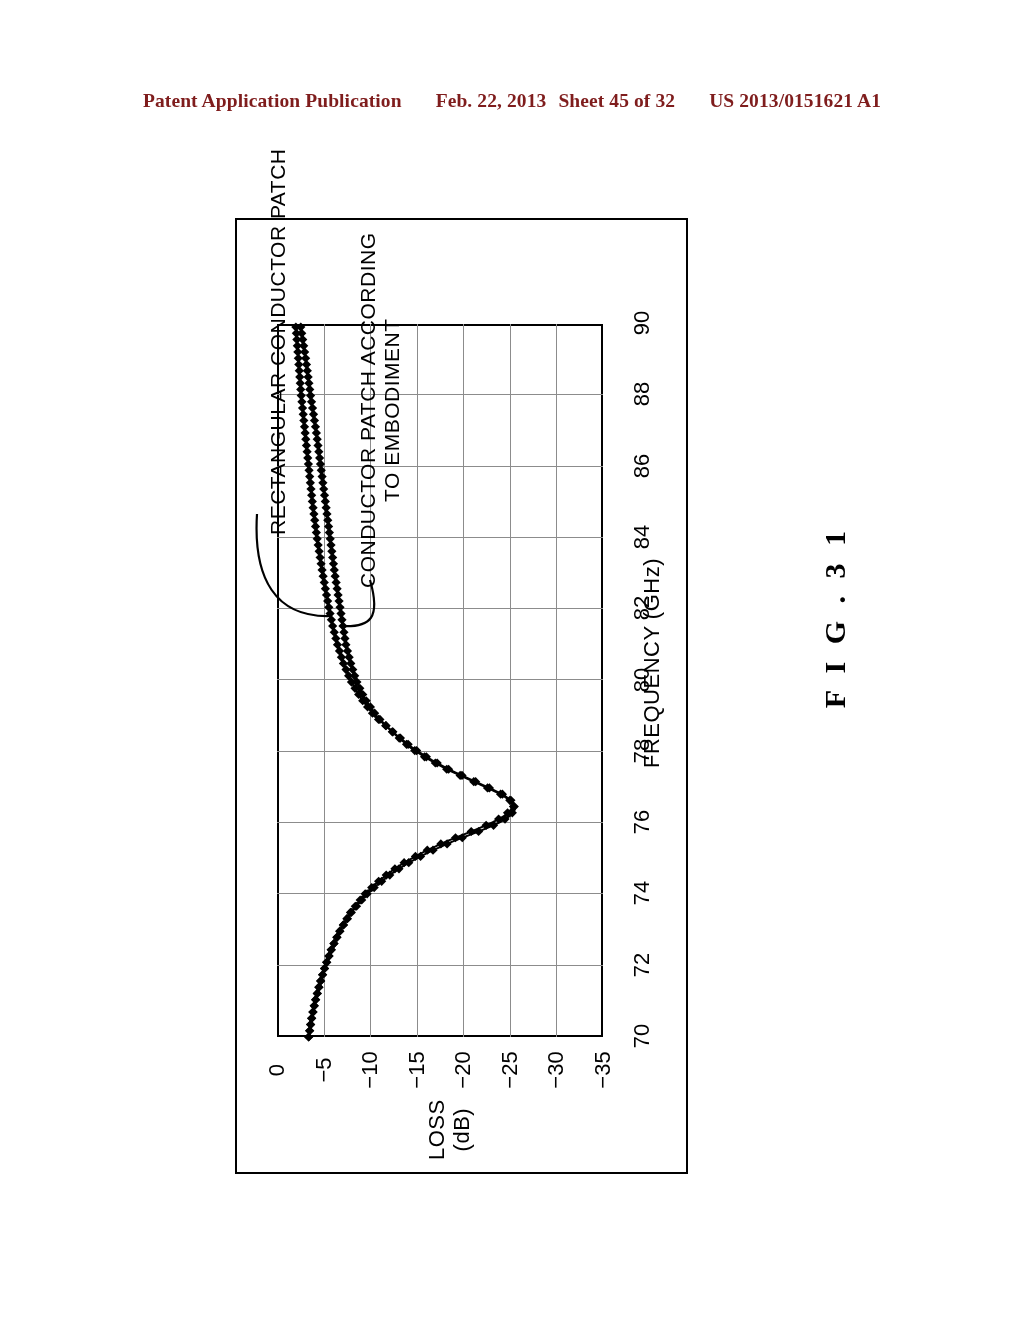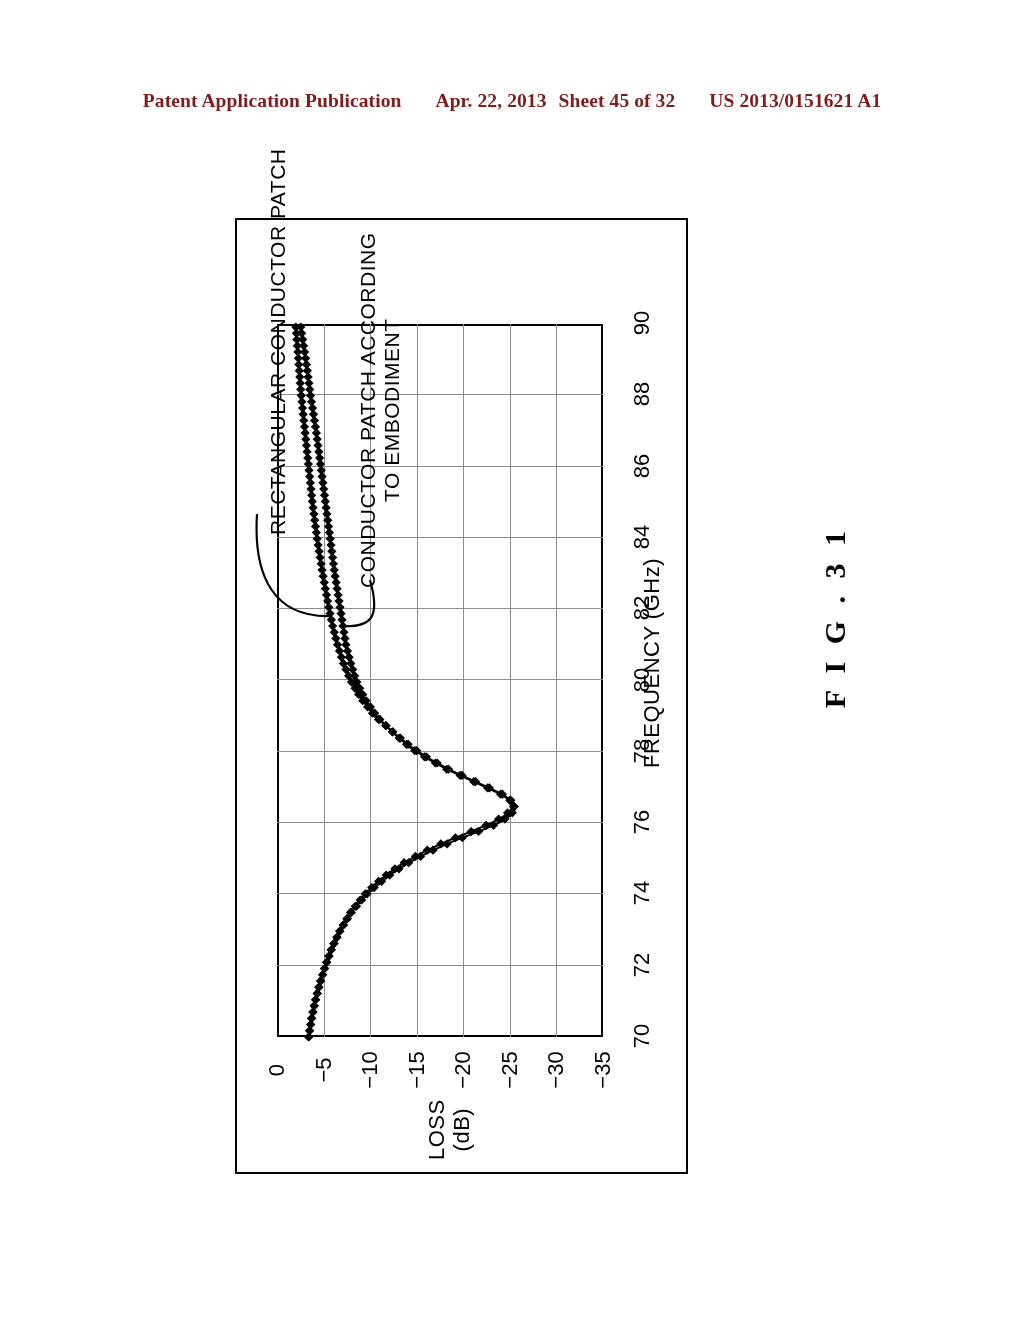--- a/index.html
+++ b/index.html
@@ -175,21 +175,21 @@
     transform: rotate(-90deg);
     white-space: nowrap;
   }
 </style>
 </head>
 <body>
 
 <div id="patent-header">
   <span class="seg">Patent Application Publication</span>
   <span class="gap-lg"></span>
-  <span class="seg">Apr. 22, 2013</span>
+  <span class="seg">Feb. 22, 2013</span>
   <span class="gap-sm"></span>
   <span class="seg">Sheet 45 of 32</span>
   <span class="gap-lg"></span>
   <span class="seg">US 2013/0151621 A1</span>
 </div>
 
 <div id="figure-frame"></div>
 
 <div id="chart-rotor">
   <div id="chart-natural">

